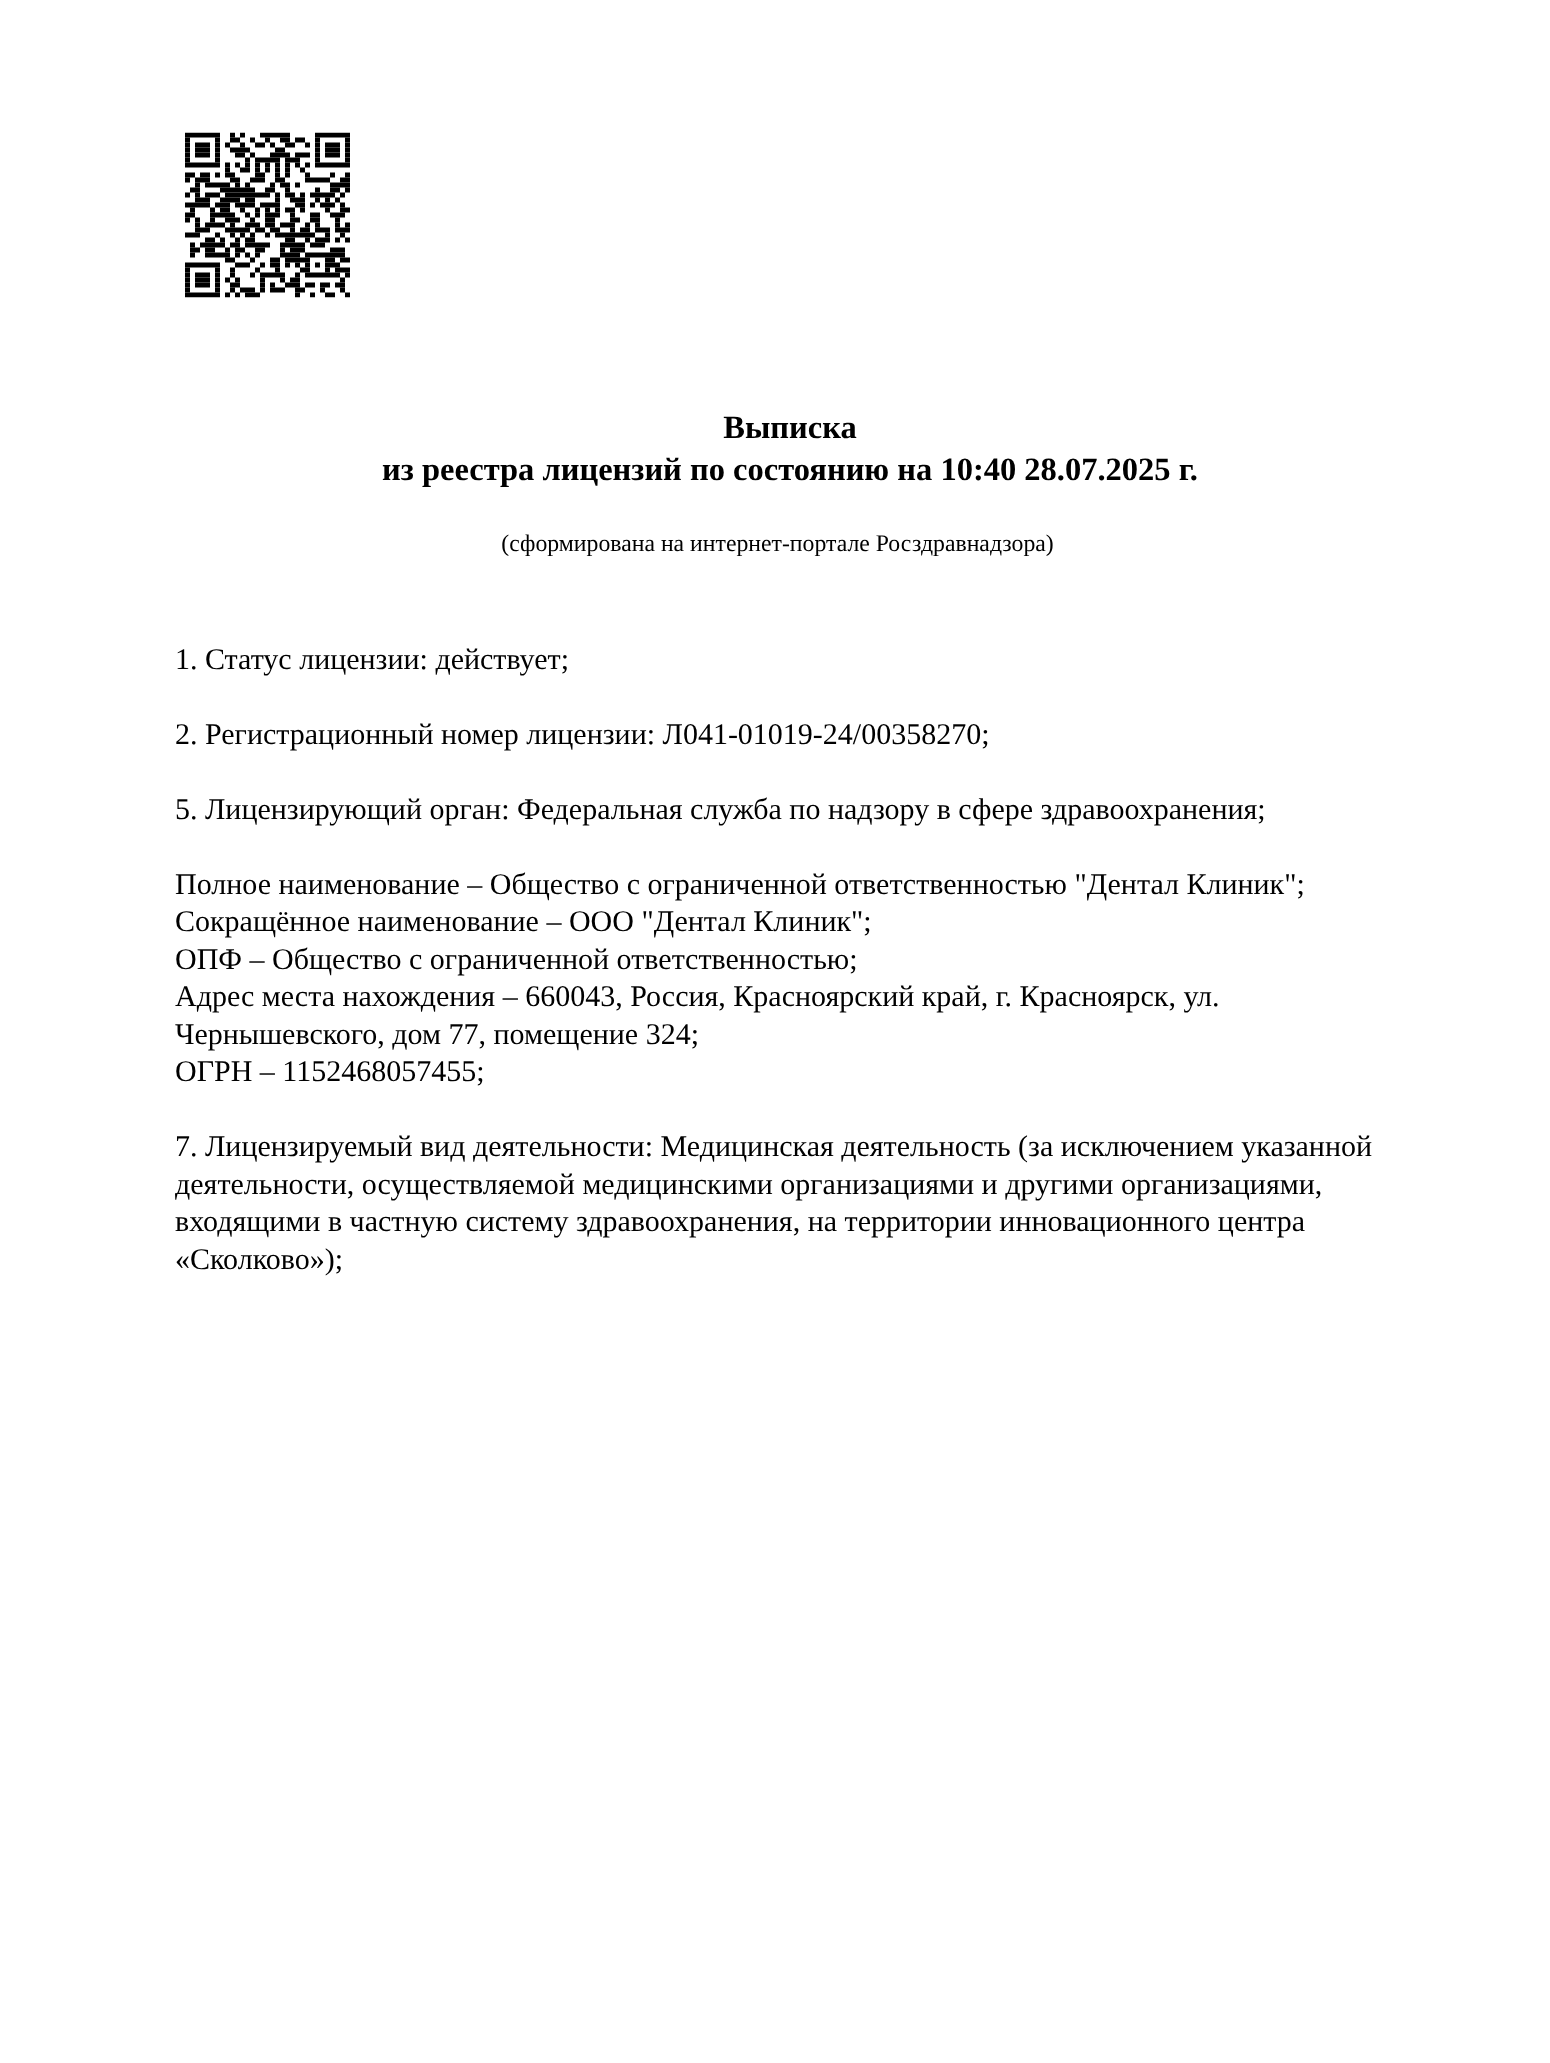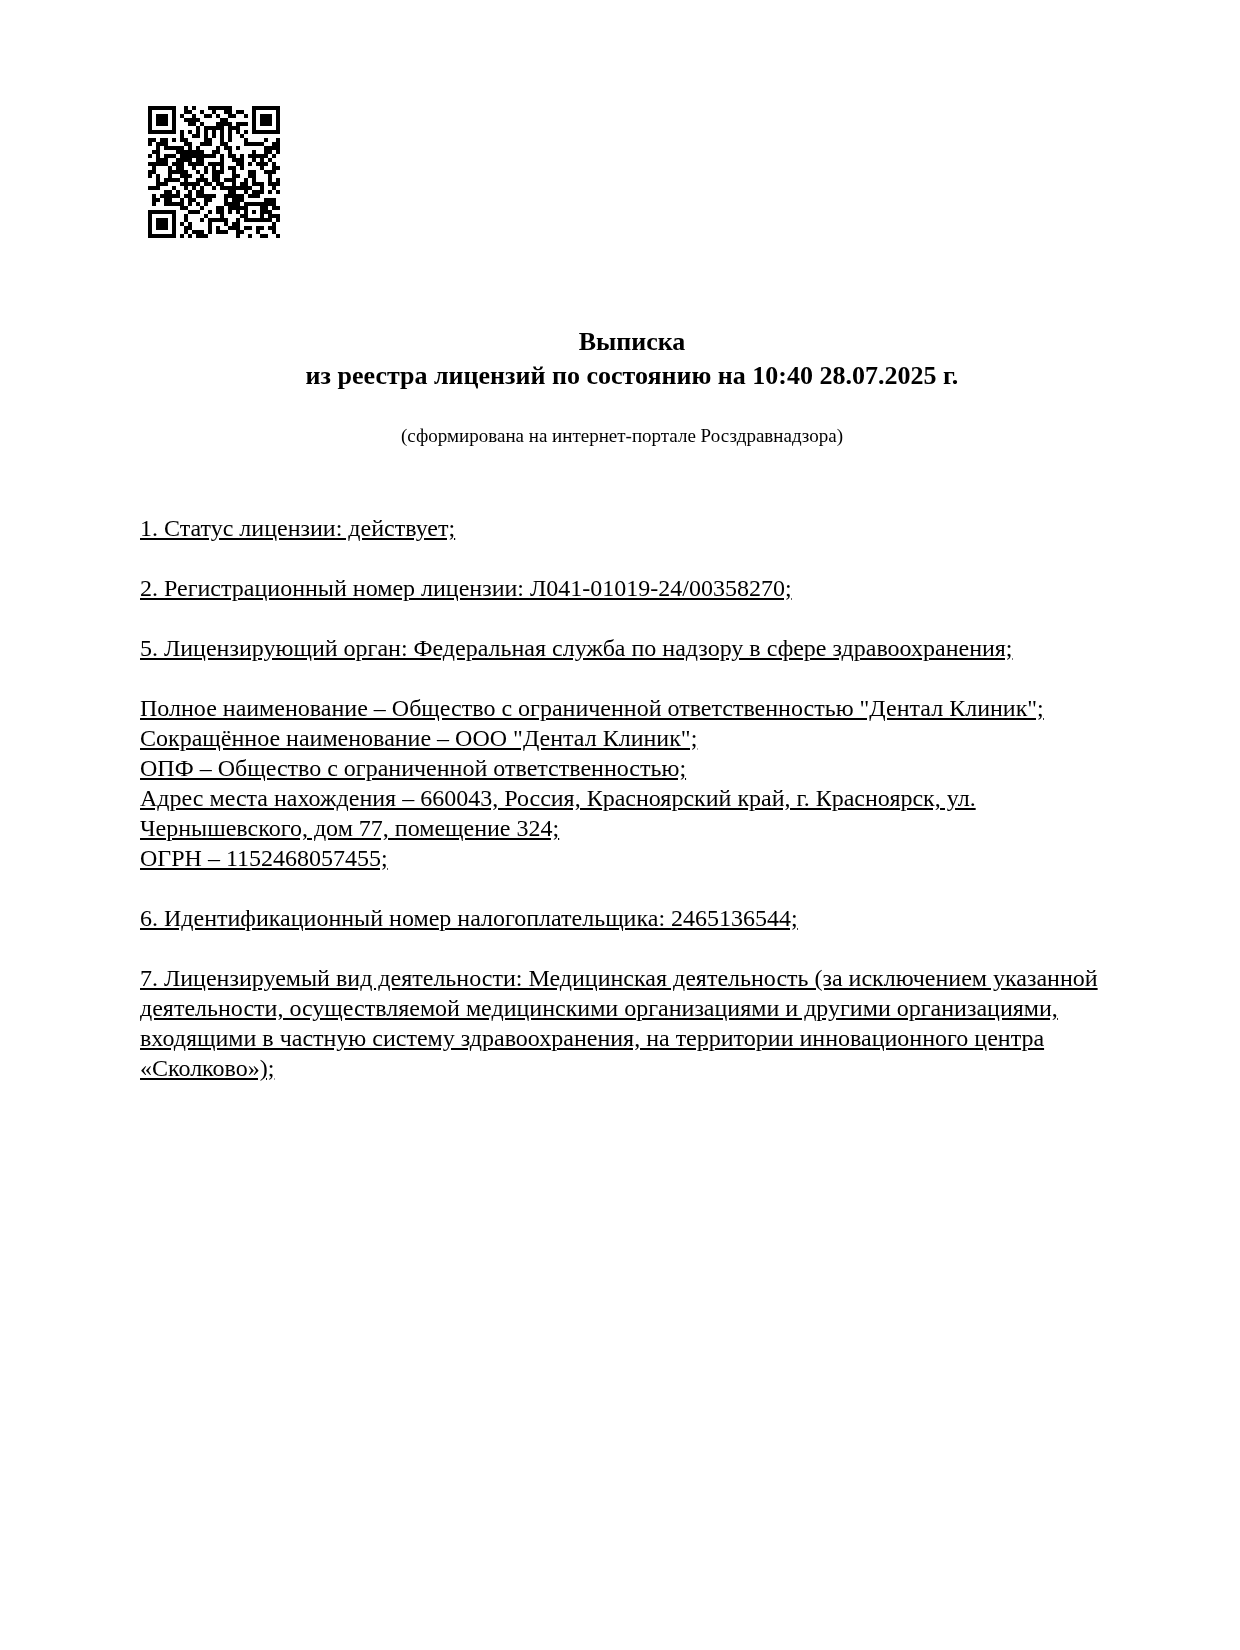--- a/index.html
+++ b/index.html
@@ -40,21 +40,20 @@
     font-size: 19px;
     line-height: 24px;
   }
   .body {
     position: absolute;
     left: 140px;
     top: 513px;
     width: 1005px;
     font-size: 24px;
     line-height: 30px;
-    text-decoration: underline;
   }
   .body p {
     margin: 0 0 30px 0;
     white-space: pre-line;
   }
 </style>
 </head>
 <body>
 
 <div class="page">
@@ -633,20 +632,19 @@
   <div class="body">
     <p>1. Статус лицензии: действует;</p>
     <p>2. Регистрационный номер лицензии: Л041-01019-24/00358270;</p>
     <p>5. Лицензирующий орган: Федеральная служба по надзору в сфере здравоохранения;</p>
     <p>Полное наименование – Общество с ограниченной ответственностью "Дентал Клиник";
 Сокращённое наименование – ООО "Дентал Клиник";
 ОПФ – Общество с ограниченной ответственностью;
 Адрес места нахождения – 660043, Россия, Красноярский край, г. Красноярск, ул.
 Чернышевского, дом 77, помещение 324;
 ОГРН – 1152468057455;</p>
-    <p>6. Идентификационный номер налогоплательщика: 2465136544;</p>
     <p>7. Лицензируемый вид деятельности: Медицинская деятельность (за исключением указанной
 деятельности, осуществляемой медицинскими организациями и другими организациями,
 входящими в частную систему здравоохранения, на территории инновационного центра
 «Сколково»);</p>
   </div>
 
 </div>
 
 </body></html>

